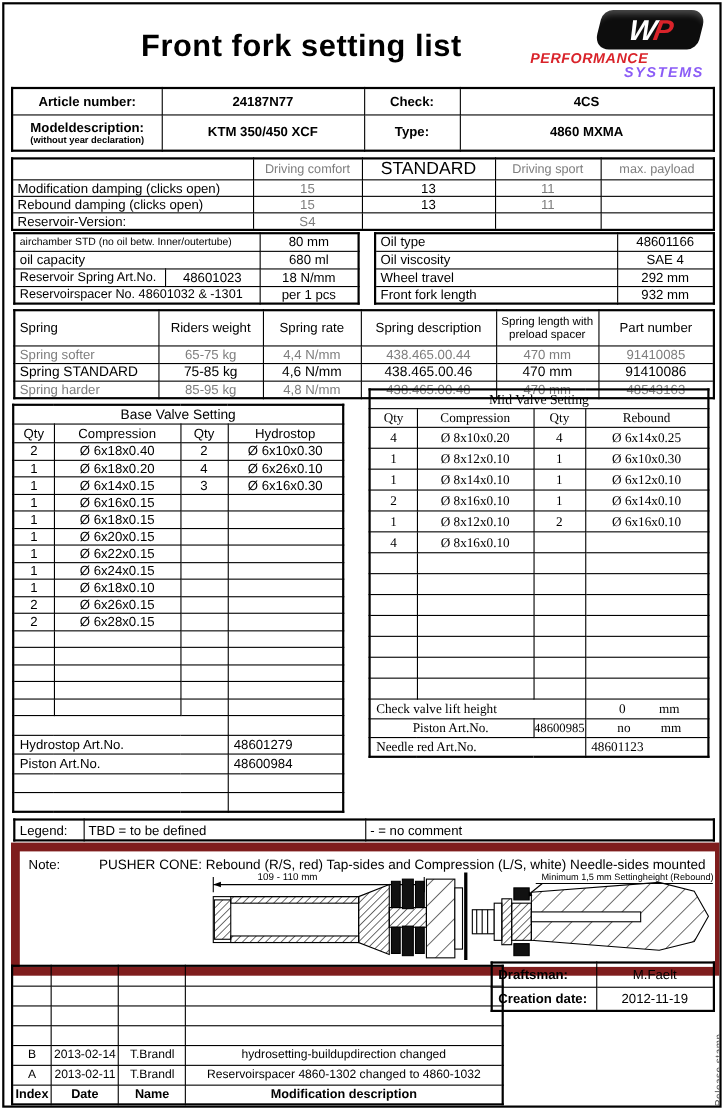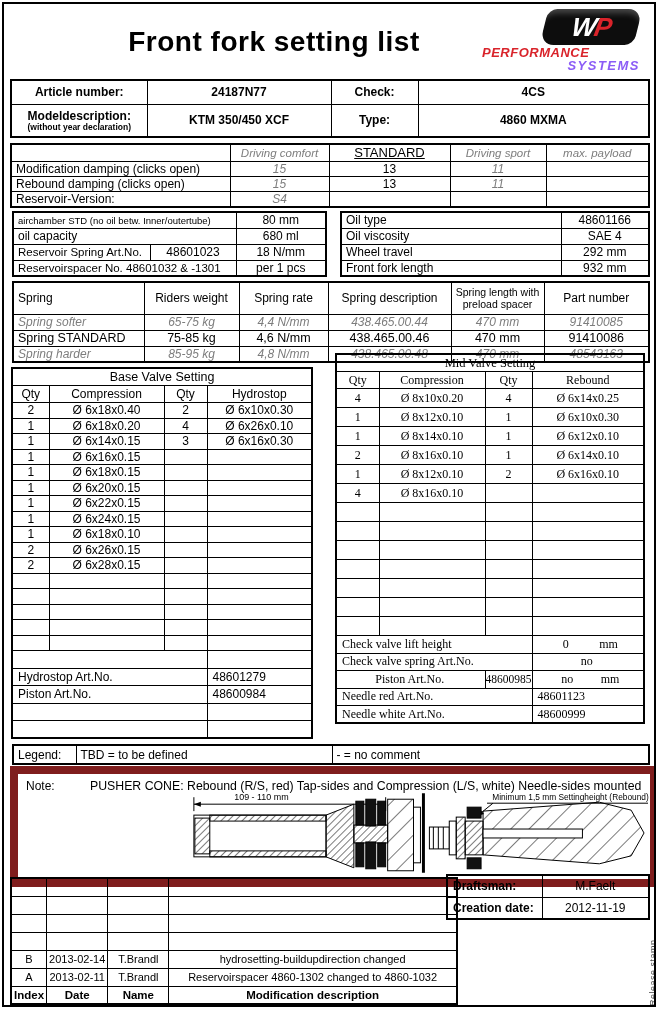--- a/index.html
+++ b/index.html
@@ -23,35 +23,35 @@
              font-weight:bold;font-size:13px;letter-spacing:0.5px;}
   .logo-sys{position:absolute;right:4px;top:51px;color:#8b5cf6;font-style:italic;
             font-weight:bold;font-size:13px;letter-spacing:1.5px;}
 
   
   table{border-collapse:collapse;table-layout:fixed;}
   td,th{border:1px solid #000;font-size:12px;padding:0 2px;text-align:center;
         overflow:hidden;white-space:nowrap;font-weight:normal;}
   .t2{border:2px solid #000;padding-left:13px;}
   .lbl{text-align:left;padding-left:4px;}
-  .ghost{color:#7d7d7d;font-style:italic;}
+  .ghost{color:#7d7d7d;}
   .sm{font-size:10.5px;line-height:1.15;white-space:normal;}
 
   
   #article{left:6px;top:75px;}
   #article td{font-weight:bold;}
   #article tr{height:24px;}
   #article tr.r2{height:33px;}
   .sub{display:block;font-size:8.5px;font-weight:bold;line-height:1;}
 
   
   #damping{left:6px;top:139px;}
   #damping tr{height:15px;} #damping tr.hd{height:17px;}
   #damping .hd td{font-size:11.5px;}
-  #damping .hd .std{font-size:13px;text-decoration:underline;}
+  #damping .hd .std{font-size:16px;}
 
   
   #oil-left{left:8px;top:207px;} #oil-right{left:336px;top:207px;}
   #oil-left tr,#oil-right tr{height:16px;}
   .tiny{font-size:9.5px;}
   .f11{font-size:11.5px;}
 
   
   #spring{left:8px;top:277px;}
   #spring tr{height:16px;} #spring tr.hd{height:32px;}
@@ -505,40 +505,32 @@
       <tr>
         <td colspan="3">Check valve lift height</td>
         <td class="split">
             <div>
           <span>0</span>
           <span>mm</span>
             </div>
         </td>
       </tr>
       <tr>
-        <td colspan="3">Check valve spring Art.No.</td>
-        <td class="cen">no</td>
-      </tr>
-      <tr>
         <td colspan="2" class="cen">Piston Art.No.</td>
         <td class="cen f11" style="padding:0">48600985</td>
         <td class="split">
             <div>
           <span>no</span>
           <span>mm</span>
             </div>
         </td>
       </tr>
       <tr>
         <td colspan="3">Needle red Art.No.</td>
         <td>48601123</td>
-      </tr>
-      <tr>
-        <td colspan="3">Needle white Art.No.</td>
-        <td>48600999</td>
       </tr>
     </tbody>
   </table>
 
   <table id="legend" class="abs t2">
     <colgroup>
         <col style="width:63px">
         <col style="width:256px">
         <col style="width:317px">
       </colgroup>

